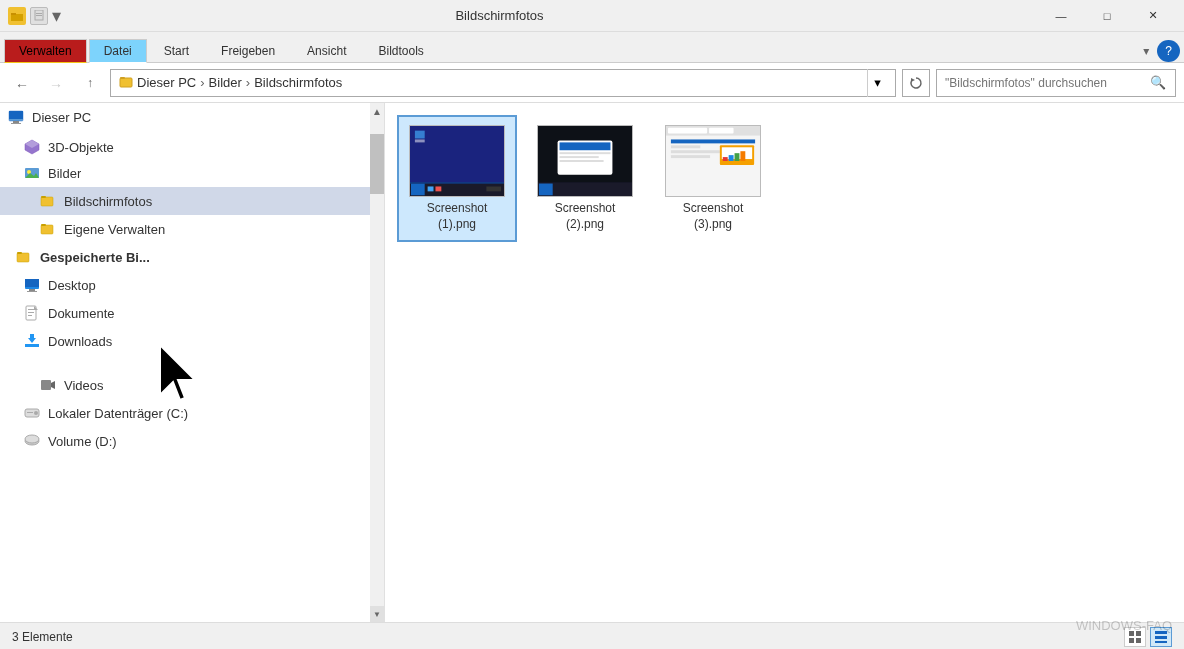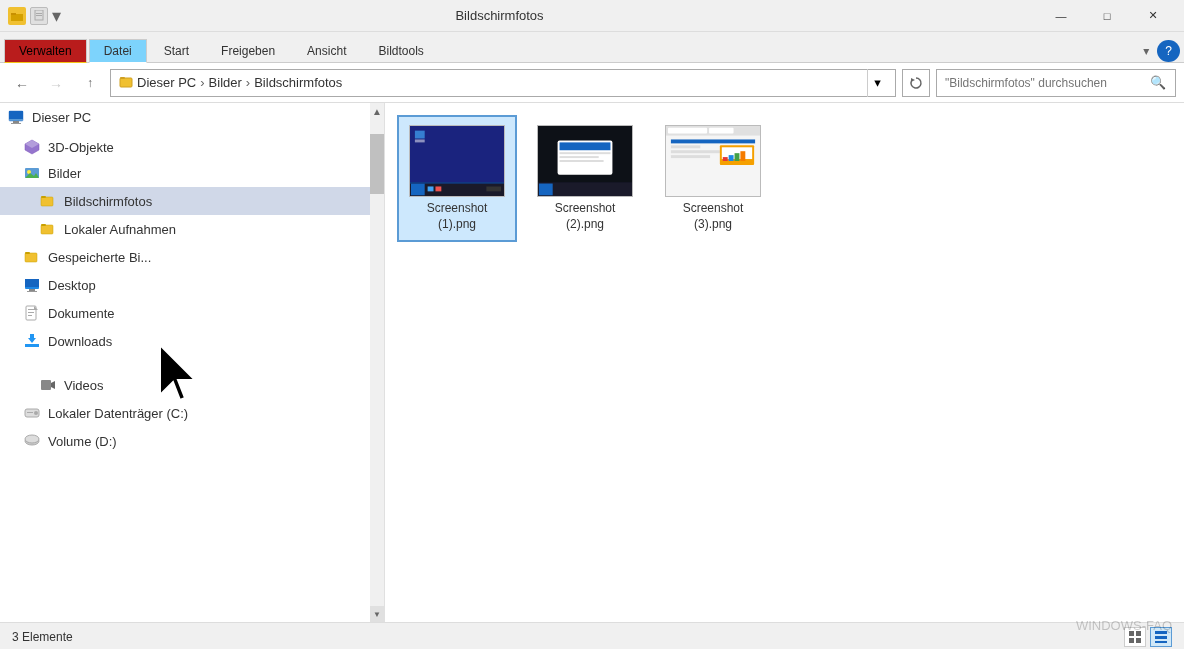--- a/index.html
+++ b/index.html
@@ -385,24 +385,24 @@
         <span class="sidebar-label">Bildschirmfotos</span>
       </div>
 
       <div class="sidebar-item" style="padding-left:40px;">
         <div class="sidebar-icon">
           <svg width="16" height="16" viewBox="0 0 16 16">
             <rect x="1" y="4" width="12" height="9" rx="1" fill="#f0c030" stroke="#c8a000" stroke-width="0.5"></rect>
             <rect x="1" y="3" width="5" height="2" rx="1" fill="#c8a000"></rect>
           </svg>
         </div>
-        <span class="sidebar-label">Lokaler Aufnahmen</span>
-      </div>
-
-      <div class="sidebar-item" style="padding-left:24px;">
+        <span class="sidebar-label">Eigene Verwalten</span>
+      </div>
+
+      <div class="sidebar-item" style="padding-left:16px;font-weight:bold;">
         <div class="sidebar-icon">
           <svg width="16" height="16" viewBox="0 0 16 16">
             <rect x="1" y="4" width="12" height="9" rx="1" fill="#f0c030" stroke="#c8a000" stroke-width="0.5"></rect>
             <rect x="1" y="3" width="5" height="2" rx="1" fill="#c8a000"></rect>
           </svg>
         </div>
         <span class="sidebar-label">Gespeicherte Bi...</span>
       </div>
 
       <div class="sidebar-item" style="padding-left:24px;">

